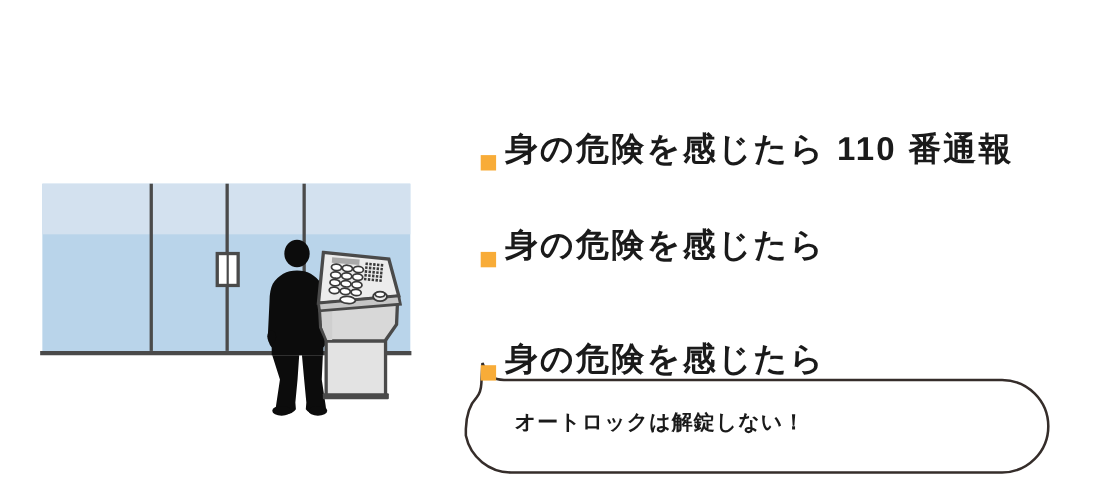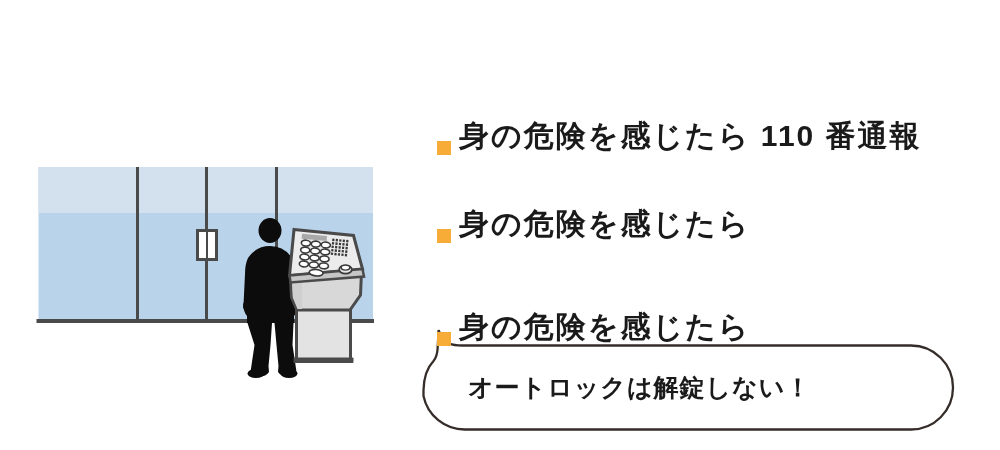--- a/index.html
+++ b/index.html
@@ -18,21 +18,21 @@
     background:var(--accent_bullet,#f8ac38);
   }
   .item-text{
     color:var(--text,#1a1a1a);
     font-size:30px;font-weight:700;line-height:38px;letter-spacing:2px;
   }
   .item-text div{white-space:nowrap;}
   .bubble-text{
     position:absolute;left:468px;top:371px;
     color:var(--text,#1a1a1a);
-    font-size:25px;font-weight:700;letter-spacing:1px;white-space:nowrap;
+    font-size:19px;font-weight:700;letter-spacing:1px;white-space:nowrap;
   }
 </style>
 </head>
 <body>
 
 <div class="canvas">
 
   <svg class="scene-svg" width="1000" height="450" viewBox="0 0 1000 450">
 
     <g>

